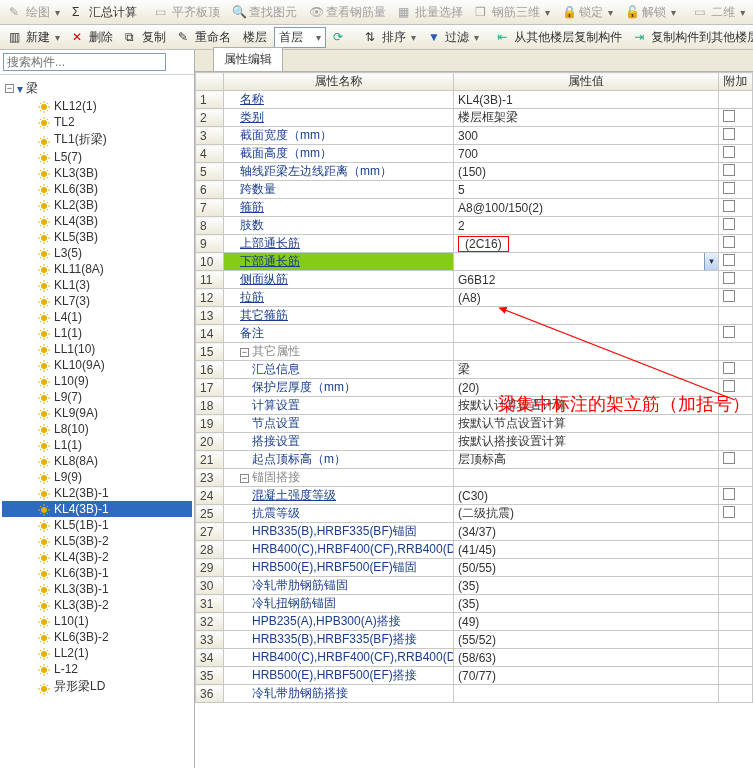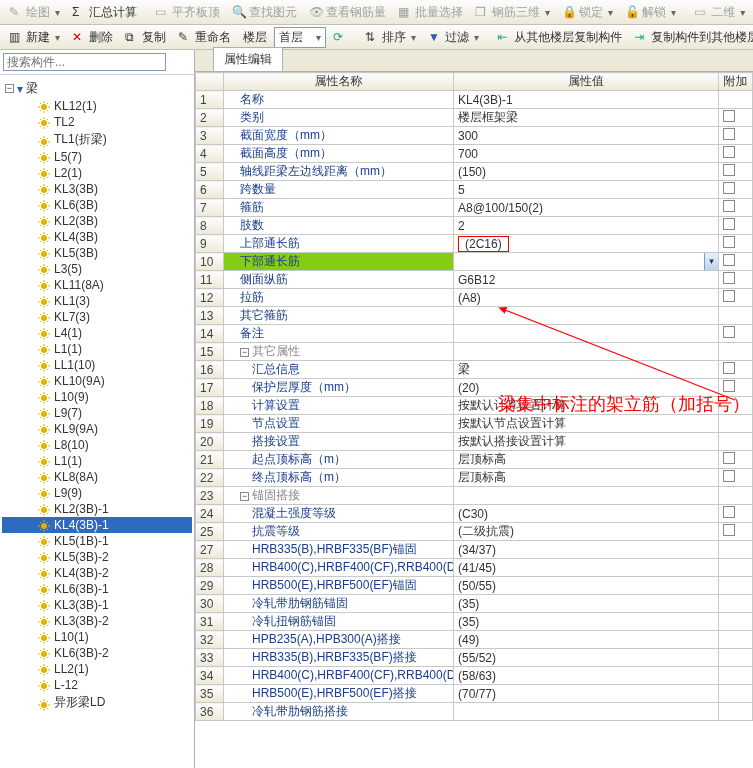--- a/index.html
+++ b/index.html
@@ -44,21 +44,21 @@
 tr.sel td.val-cell { padding:0; background:#fff; }
 tr.sel td.val-cell input { width: calc(100% - 14px); height: 17px; border: none; outline: none; padding: 0 4px; font-size:12px; }
 tr.sel td.val-cell .combo { float:right; width:14px; height:17px; border-left:1px solid #7f9db9; background:linear-gradient(#e8f0fe,#bcd2f1); text-align:center; font-size:9px; line-height:17px; color:#333; }
 td.val-cell.boxed { position: relative; }
 td.val-cell.boxed span.vb { display:inline-block; border:1px solid #e00; padding:0 6px; color:#333; }
 td.add-cell { text-align:center; }
 .chk { width:12px; height:12px; border:1px solid #888; display:inline-block; background:#fff; }
 
 .indent1 { padding-left: 16px !important; }
 .indent2 { padding-left: 28px !important; }
-.name-link { color:#1a3e8c; cursor:pointer; }
+.name-link { text-decoration: underline; color:#1a3e8c; cursor:pointer; }
 
 
 .anno { position:absolute; left:303px; top:342px; color:#f00; font-size:18px; font-family: SimSun; pointer-events:none; }
 svg.arrow { position:absolute; pointer-events:none; }
 
 
 .svg-sun { fill:#e6b000; }
 </style>
 </head>
 <body>
@@ -234,36 +234,20 @@
                 <line x1="6" y1="10" x2="6" y2="12"></line>
                 <line x1="0" y1="6" x2="2" y2="6"></line>
                 <line x1="10" y1="6" x2="12" y2="6"></line>
                 <line x1="2" y1="2" x2="3" y2="3"></line>
                 <line x1="9" y1="9" x2="10" y2="10"></line>
                 <line x1="2" y1="10" x2="3" y2="9"></line>
                 <line x1="9" y1="3" x2="10" y2="2"></line>
               </g>
             </svg>
             <span>L5(7)</span>
-          </div>
-          <div class="tree-item">
-            <svg class="ti-ico" viewBox="0 0 12 12">
-              <circle cx="6" cy="6" r="3" class="svg-sun"></circle>
-              <g stroke="#e6b000" stroke-width="1">
-                <line x1="6" y1="0" x2="6" y2="2"></line>
-                <line x1="6" y1="10" x2="6" y2="12"></line>
-                <line x1="0" y1="6" x2="2" y2="6"></line>
-                <line x1="10" y1="6" x2="12" y2="6"></line>
-                <line x1="2" y1="2" x2="3" y2="3"></line>
-                <line x1="9" y1="9" x2="10" y2="10"></line>
-                <line x1="2" y1="10" x2="3" y2="9"></line>
-                <line x1="9" y1="3" x2="10" y2="2"></line>
-              </g>
-            </svg>
-            <span>L2(1)</span>
           </div>
           <div class="tree-item">
             <svg class="ti-ico" viewBox="0 0 12 12">
               <circle cx="6" cy="6" r="3" class="svg-sun"></circle>
               <g stroke="#e6b000" stroke-width="1">
                 <line x1="6" y1="0" x2="6" y2="2"></line>
                 <line x1="6" y1="10" x2="6" y2="12"></line>
                 <line x1="0" y1="6" x2="2" y2="6"></line>
                 <line x1="10" y1="6" x2="12" y2="6"></line>
                 <line x1="2" y1="2" x2="3" y2="3"></line>
@@ -931,26 +915,20 @@
               <td class="val-cell">按默认搭接设置计算</td>
               <td class="add-cell"></td>
             </tr>
             <tr>
               <td class="rownum">21</td>
               <td class="name-cell indent2">起点顶标高（m）</td>
               <td class="val-cell">层顶标高</td>
               <td class="add-cell"><span class="chk"></span></td>
             </tr>
             <tr>
-              <td class="rownum">22</td>
-              <td class="name-cell indent2">终点顶标高（m）</td>
-              <td class="val-cell">层顶标高</td>
-              <td class="add-cell"><span class="chk"></span></td>
-            </tr>
-            <tr>
               <td class="rownum">23</td>
               <td class="name-cell name-group indent1"><span class="box">−</span> 锚固搭接</td>
               <td class="val-cell"></td>
               <td class="add-cell"></td>
             </tr>
             <tr>
               <td class="rownum">24</td>
               <td class="name-cell indent2"><span class="name-link">混凝土强度等级</span></td>
               <td class="val-cell">(C30)</td>
               <td class="add-cell"><span class="chk"></span></td>

